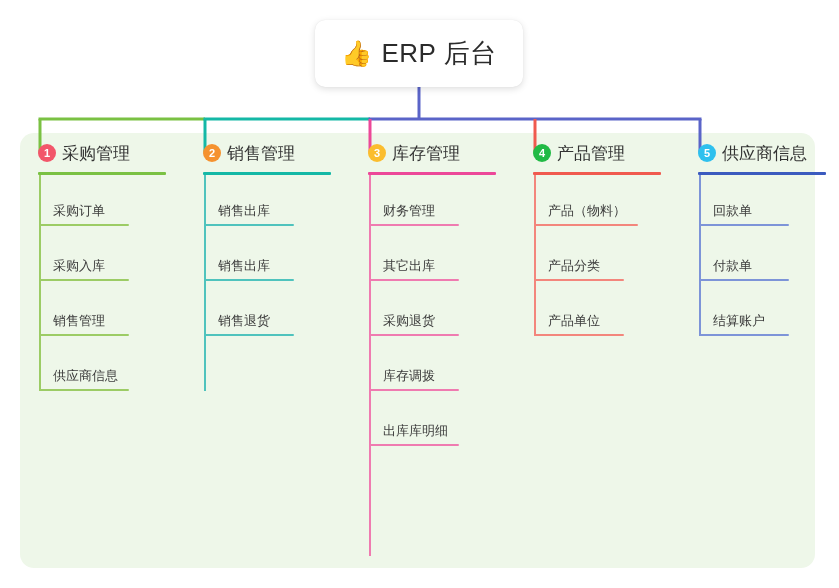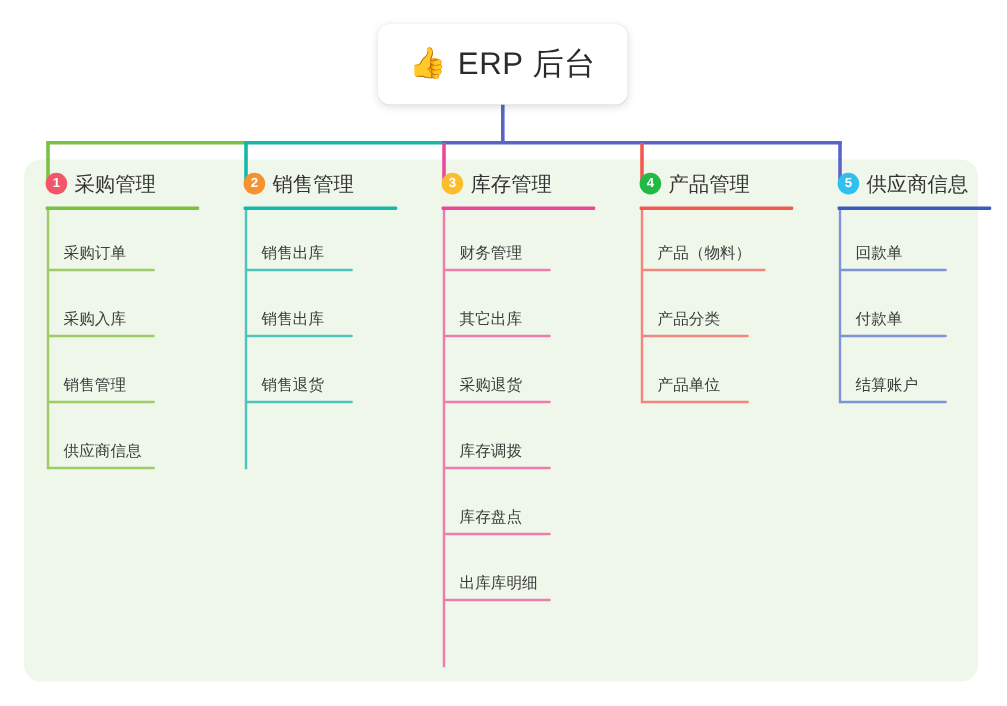--- a/index.html
+++ b/index.html
@@ -247,24 +247,20 @@
           </div>
           <div class="leaf">
             <span class="leaf-label">采购退货</span>
             <div class="leaf-rule" style="background: rgb(239, 123, 176);"></div>
           </div>
           <div class="leaf">
             <span class="leaf-label">库存调拨</span>
             <div class="leaf-rule" style="background: rgb(239, 123, 176);"></div>
           </div>
           <div class="leaf">
-            <span class="leaf-label">库存盘点</span>
-            <div class="leaf-rule" style="background: rgb(239, 123, 176);"></div>
-          </div>
-          <div class="leaf">
             <span class="leaf-label">出库库明细</span>
             <div class="leaf-rule" style="background: rgb(239, 123, 176);"></div>
           </div>
         </div>
       </div>
       <div class="column" style="left: 495px;">
         <div class="col-head">
           <span class="badge" style="background: rgb(33, 186, 69);">4</span>
           <span class="col-title">产品管理</span>
         </div>

